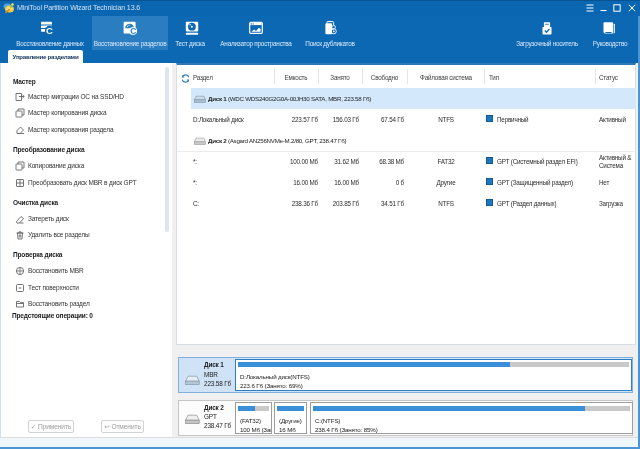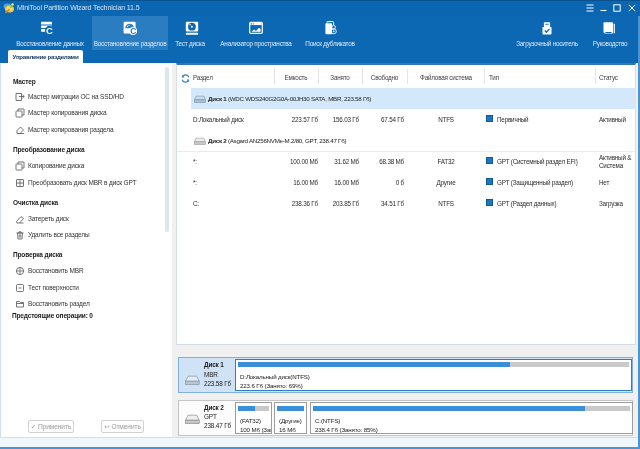--- a/index.html
+++ b/index.html
@@ -52,21 +52,21 @@
 
 <div class="a" id="titlebar"></div>
 <svg class="a" style="left:3px;top:2px" width="12" height="12" viewBox="0 0 12 12">
  <ellipse cx="4.5" cy="4.5" rx="4" ry="3" fill="#4da4e0"></ellipse>
  <ellipse cx="6.5" cy="7" rx="4.5" ry="3.6" fill="#f4c63e"></ellipse>
  <ellipse cx="6.5" cy="6.6" rx="3" ry="2.2" fill="#fadb6e"></ellipse>
  <rect x="1.5" y="8.5" width="6" height="1.6" rx="0.8" transform="rotate(-40 4 9)" fill="#c98b2e"></rect>
  <circle cx="9.5" cy="2.5" r="1.3" fill="#ffe34d"></circle>
  <circle cx="8" cy="5" r="1" fill="#7cc24c"></circle>
 </svg>
-<div class="a" id="title-text">MiniTool Partition Wizard Technician 11.5</div>
+<div class="a" id="title-text">MiniTool Partition Wizard Technician 13.6</div>
 <svg class="a" style="left:586px;top:4px" width="8" height="8" viewBox="0 0 8 8">
     <path d="M0.5 1h7M0.5 4h7M0.5 7h7" stroke="#fff" stroke-width="1.2"></path>
   </svg>
 <svg class="a" style="left:600px;top:4px" width="7" height="8" viewBox="0 0 7 8">
     <path d="M0.5 6.5h6" stroke="#fff" stroke-width="1.1"></path>
   </svg>
 <svg class="a" style="left:613px;top:4px" width="8" height="8" viewBox="0 0 8 8">
     <rect x="0.8" y="0.8" width="6.4" height="6.4" fill="none" stroke="#fff" stroke-width="1"></rect>
   </svg>
 <svg class="a" style="left:628px;top:4px" width="8" height="8" viewBox="0 0 8 8">

